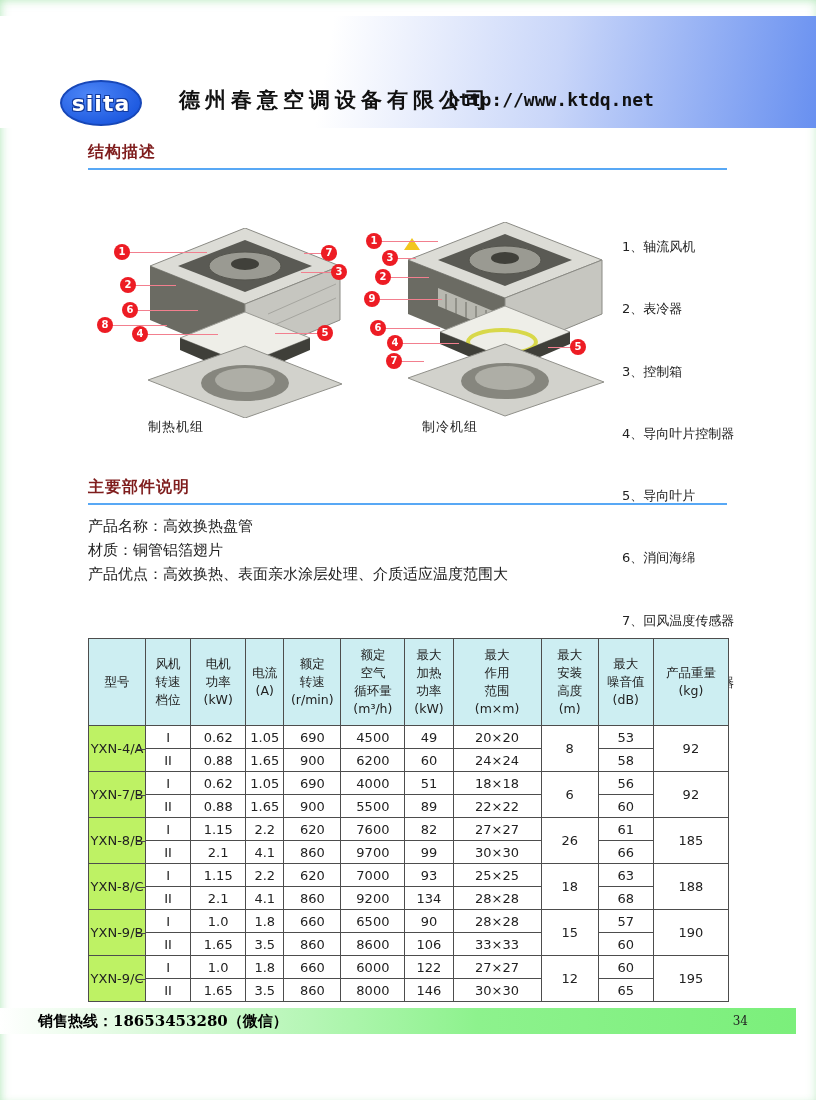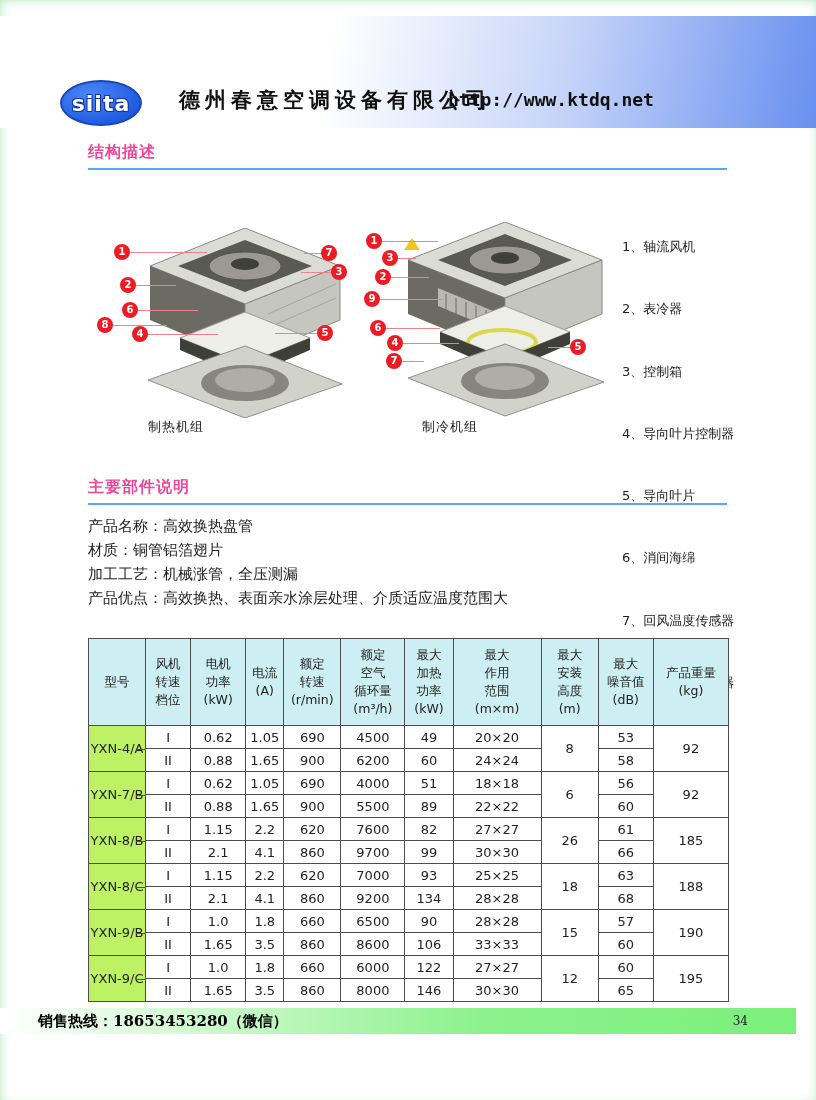--- a/index.html
+++ b/index.html
@@ -18,21 +18,21 @@
           background: radial-gradient(ellipse at 35% 30%, #4d86f7, #1e5ae0 75%);
           border-radius:50%; border:2px solid #1747b8;
           display:flex; align-items:center; justify-content:center; }
   .logo span { color:#fff; font-weight:bold; font-size:22px; letter-spacing:1px;
           text-shadow:1px 1px 0 #123a9e,-1px 1px 0 #123a9e,1px -1px 0 #123a9e,-1px -1px 0 #123a9e; }
   .company { position:absolute; left:150px; top:70px; font-family:"DejaVu Serif", serif;
           font-size:21px; font-weight:bold; color:#111; letter-spacing:5px; white-space:nowrap;margin-left:29px; }
   .url { position:absolute; left:448px; top:73px; font-family:"DejaVu Sans Mono", monospace;
           font-size:18px; font-weight:bold; color:#111; white-space:nowrap; }
   
-  .sec-title { position:absolute; left:88px; color:#ec4899; font-size:16px; font-weight:bold; letter-spacing:1px; }
+  .sec-title { position:absolute; left:88px; color:#7f1d1d; font-size:16px; font-weight:bold; letter-spacing:1px; }
   .t1 { top:142px; } .t2 { top:477px; }
   .rule { position:absolute; left:88px; width:639px; height:2px; background:#58a8f5; }
   .r1 { top:168px; } .r2 { top:503px; }
   
   .figure { position:absolute; }
   .fig1 { left:95px; top:228px; width:262px; height:214px; }
   .fig2 { left:362px; top:222px; width:256px; height:220px; }
   .unit { position:absolute; }
   .fig1 .unit { left:45px; top:0; }
   .fig2 .unit { left:36px; top:0; }
@@ -163,21 +163,20 @@
       <li>8、出风温度传感器</li>
       <li>9、冷凝水收集器</li>
     </ul>
 
   <div class="sec-title t2">主要部件说明</div>
   <div class="rule r2"></div>
 
   <div class="descs" id="descs">
       <div class="desc-line">产品名称：高效换热盘管</div>
       <div class="desc-line">材质：铜管铝箔翅片</div>
-      <div class="desc-line">加工工艺：机械涨管，全压测漏</div>
       <div class="desc-line">产品优点：高效换热、表面亲水涂层处理、介质适应温度范围大</div>
     </div>
 
   <table class="spec">
     <colgroup>
       <col style="width:57px">
         <col style="width:45px">
         <col style="width:55px">
         <col style="width:38px">
       <col style="width:57px">

